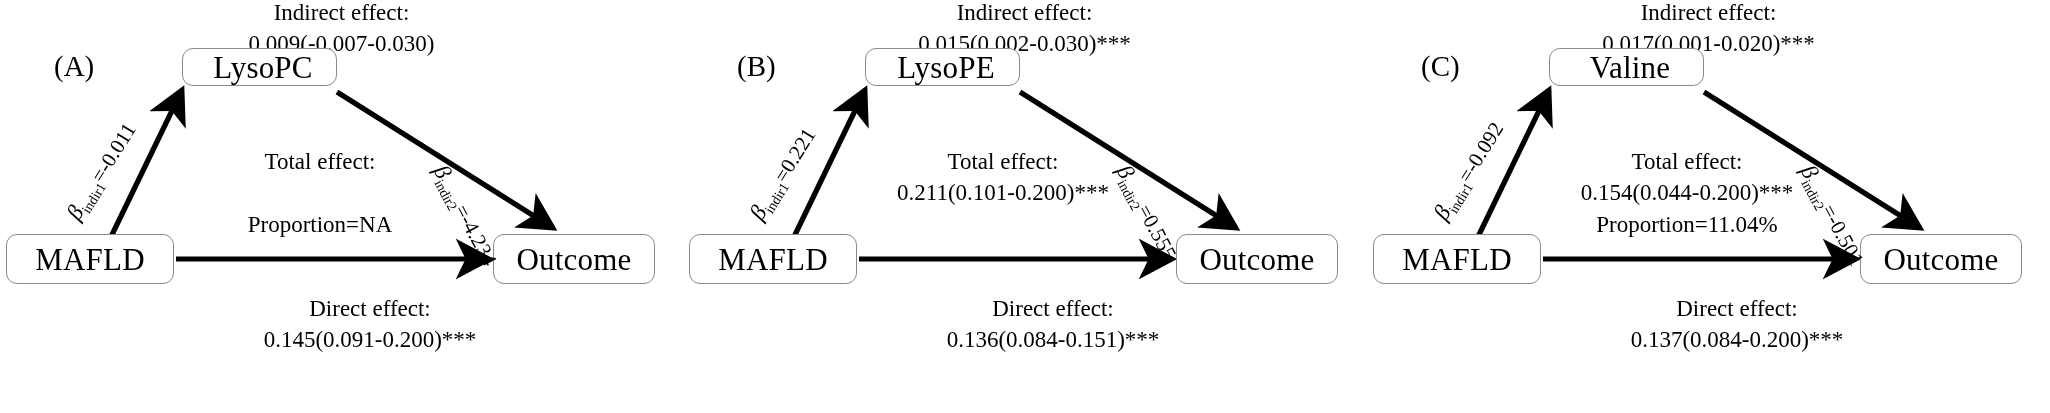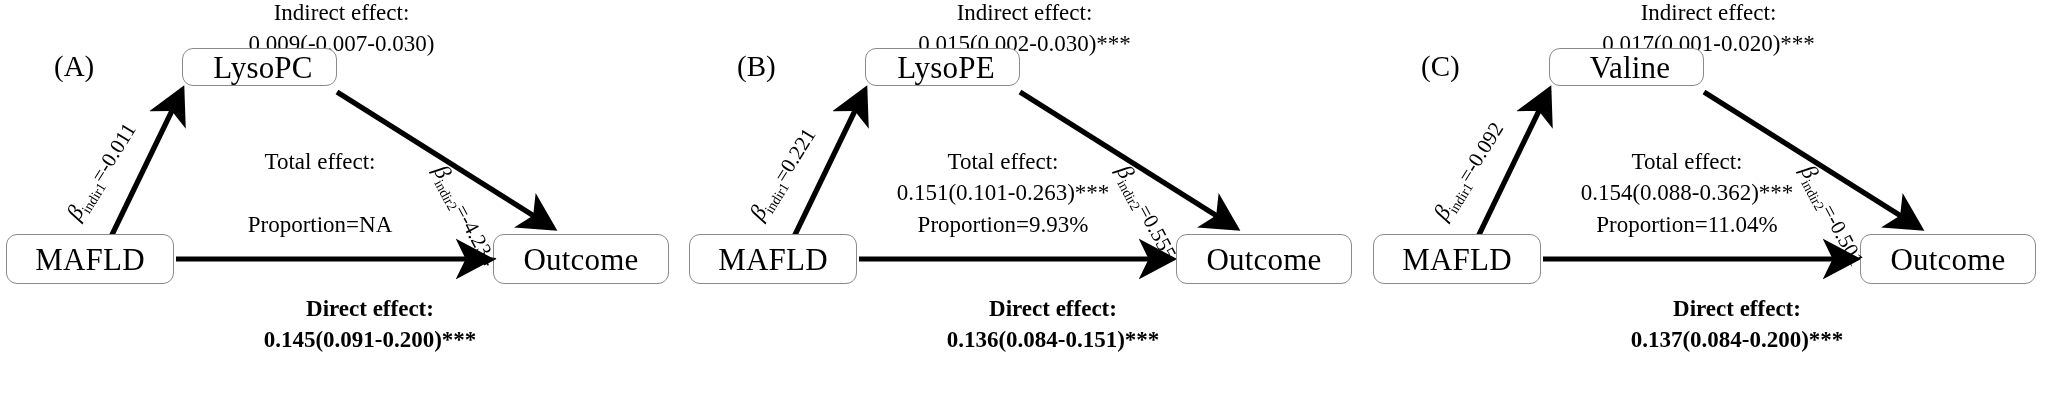--- a/index.html
+++ b/index.html
@@ -60,21 +60,21 @@
   }
   .node-exposure {
     left: 6px;
     top: 234px;
     width: 168px;
     height: 50px;
   }
   .node-outcome {
     left: 493px;
     top: 234px;
-    width: 176px;
+    width: 162px;
     height: 50px;
     border-radius: 11px;
   }
 
   
   .panel-letter {
     position: absolute;
     left: 54px;
     top: 52px;
     font-size: 29px;
@@ -105,21 +105,20 @@
   }
   .tb-proportion {
     left: 80px;
     width: 480px;
     top: 210px;
   }
   .tb-direct {
     left: 120px;
     width: 500px;
     top: 294px;
-    font-weight: bold;
   }
 
   
   .beta {
     position: absolute;
     font-size: 21px;
     line-height: 1;
     white-space: nowrap;
     transform-origin: left center;
   }
@@ -241,26 +240,23 @@
     <div class="node node-exposure">
       <span>MAFLD</span>
     </div>
 
     <div class="node node-outcome">
       <span>Outcome</span>
     </div>
 
     <div class="textblock tb-total">
       <span class="line">Total effect:</span>
-      <span class="line">0.151(0.101-0.263)***</span>
-    </div>
-
-    <div class="textblock tb-proportion">
-      <span class="line">Proportion=9.93%</span>
-    </div>
+      <span class="line">0.211(0.101-0.200)***</span>
+    </div>
+
 
     <div class="textblock tb-direct">
       <span class="line">Direct effect:</span>
       <span class="line">0.136(0.084-0.151)***</span>
     </div>
 
     <div class="beta beta-left">
       <span class="bsym">β</span><span class="bsub">indir1</span><span>=0.221</span>
     </div>
 
@@ -301,21 +297,21 @@
     <div class="node node-exposure">
       <span>MAFLD</span>
     </div>
 
     <div class="node node-outcome">
       <span>Outcome</span>
     </div>
 
     <div class="textblock tb-total">
       <span class="line">Total effect:</span>
-      <span class="line">0.154(0.088-0.362)***</span>
+      <span class="line">0.154(0.044-0.200)***</span>
     </div>
 
     <div class="textblock tb-proportion">
       <span class="line">Proportion=11.04%</span>
     </div>
 
     <div class="textblock tb-direct">
       <span class="line">Direct effect:</span>
       <span class="line">0.137(0.084-0.200)***</span>
     </div>

